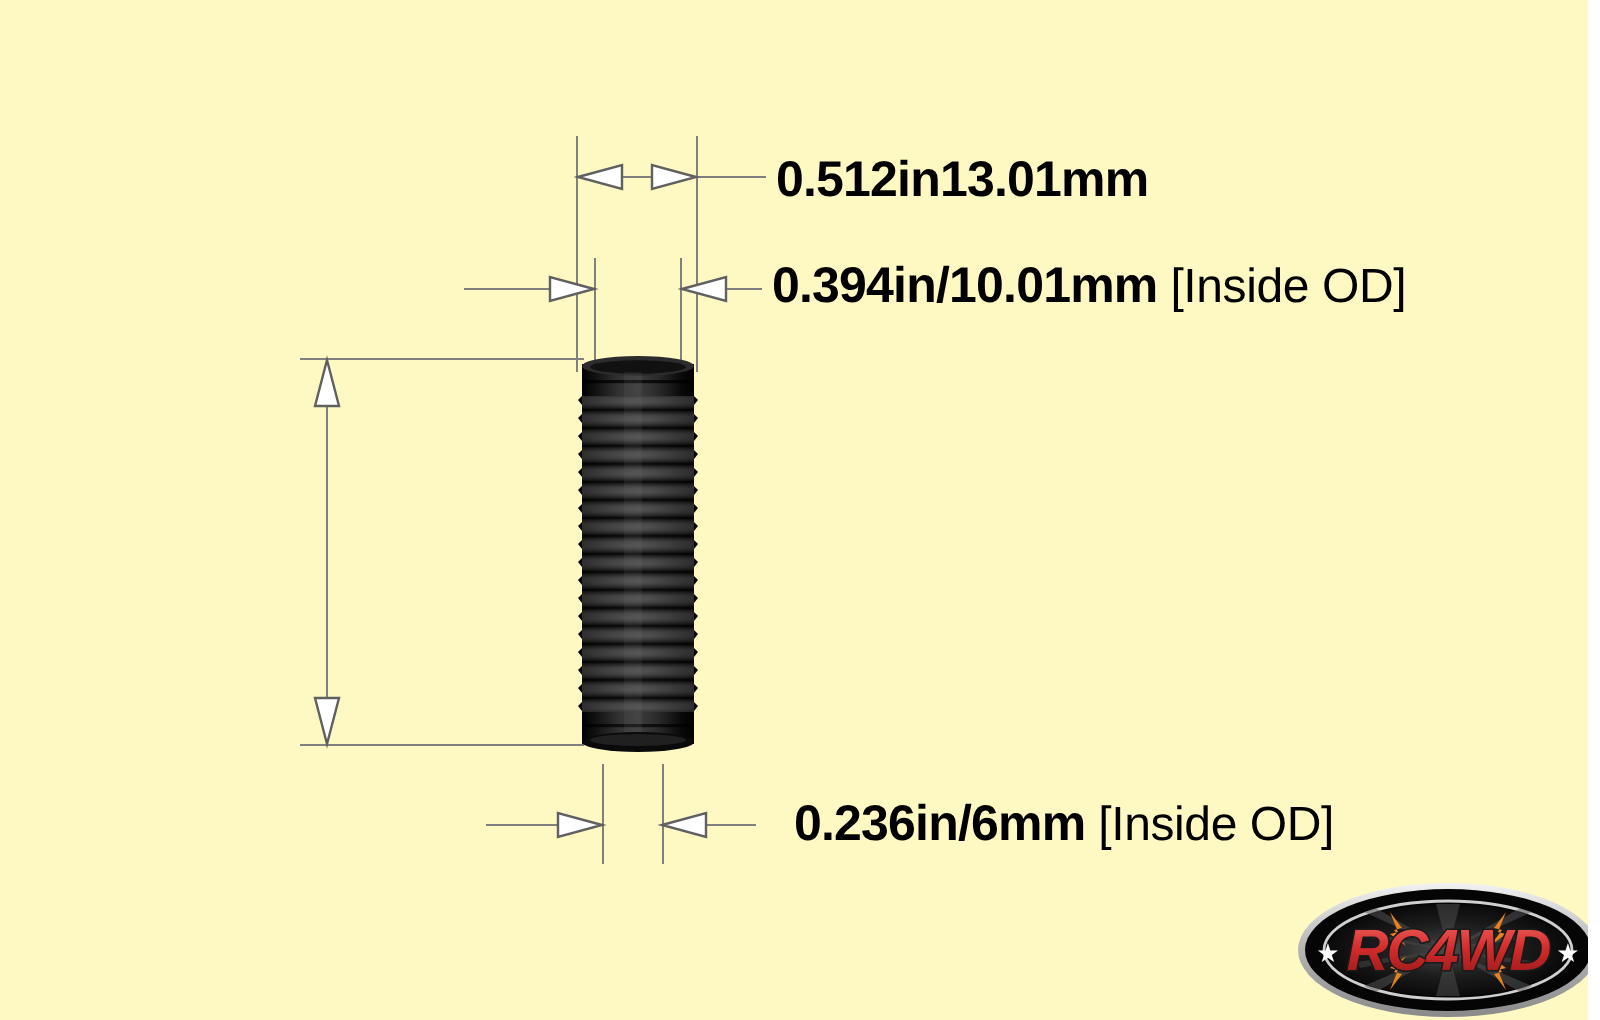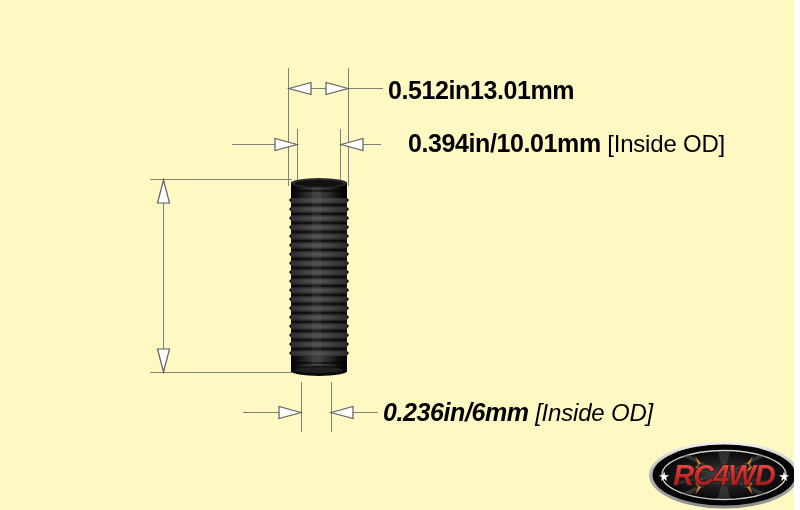--- a/index.html
+++ b/index.html
@@ -30,23 +30,23 @@
     font-size: 25px;
     letter-spacing: -0.4px;
   }
   .dim-text .note {
     font-weight: normal;
     font-size: 24px;
     letter-spacing: -0.2px;
   }
 
   #txt-outer-od { left: 388px; top: 78px; }
-  #txt-inner-od { left: 408px; top: 131px; }
+  #txt-inner-od { left: 386px; top: 131px; }
   #txt-length   { left: 66px;  top: 262px; }
-  #txt-bottom-od{ left: 383px; top: 400px; font-style: italic; }
+  #txt-bottom-od{ left: 397px; top: 400px; }
 
   
   #drawing {
     position: absolute;
     left: 0; top: 0;
     width: 800px; height: 510px;
   }
 
   
   #logo {

